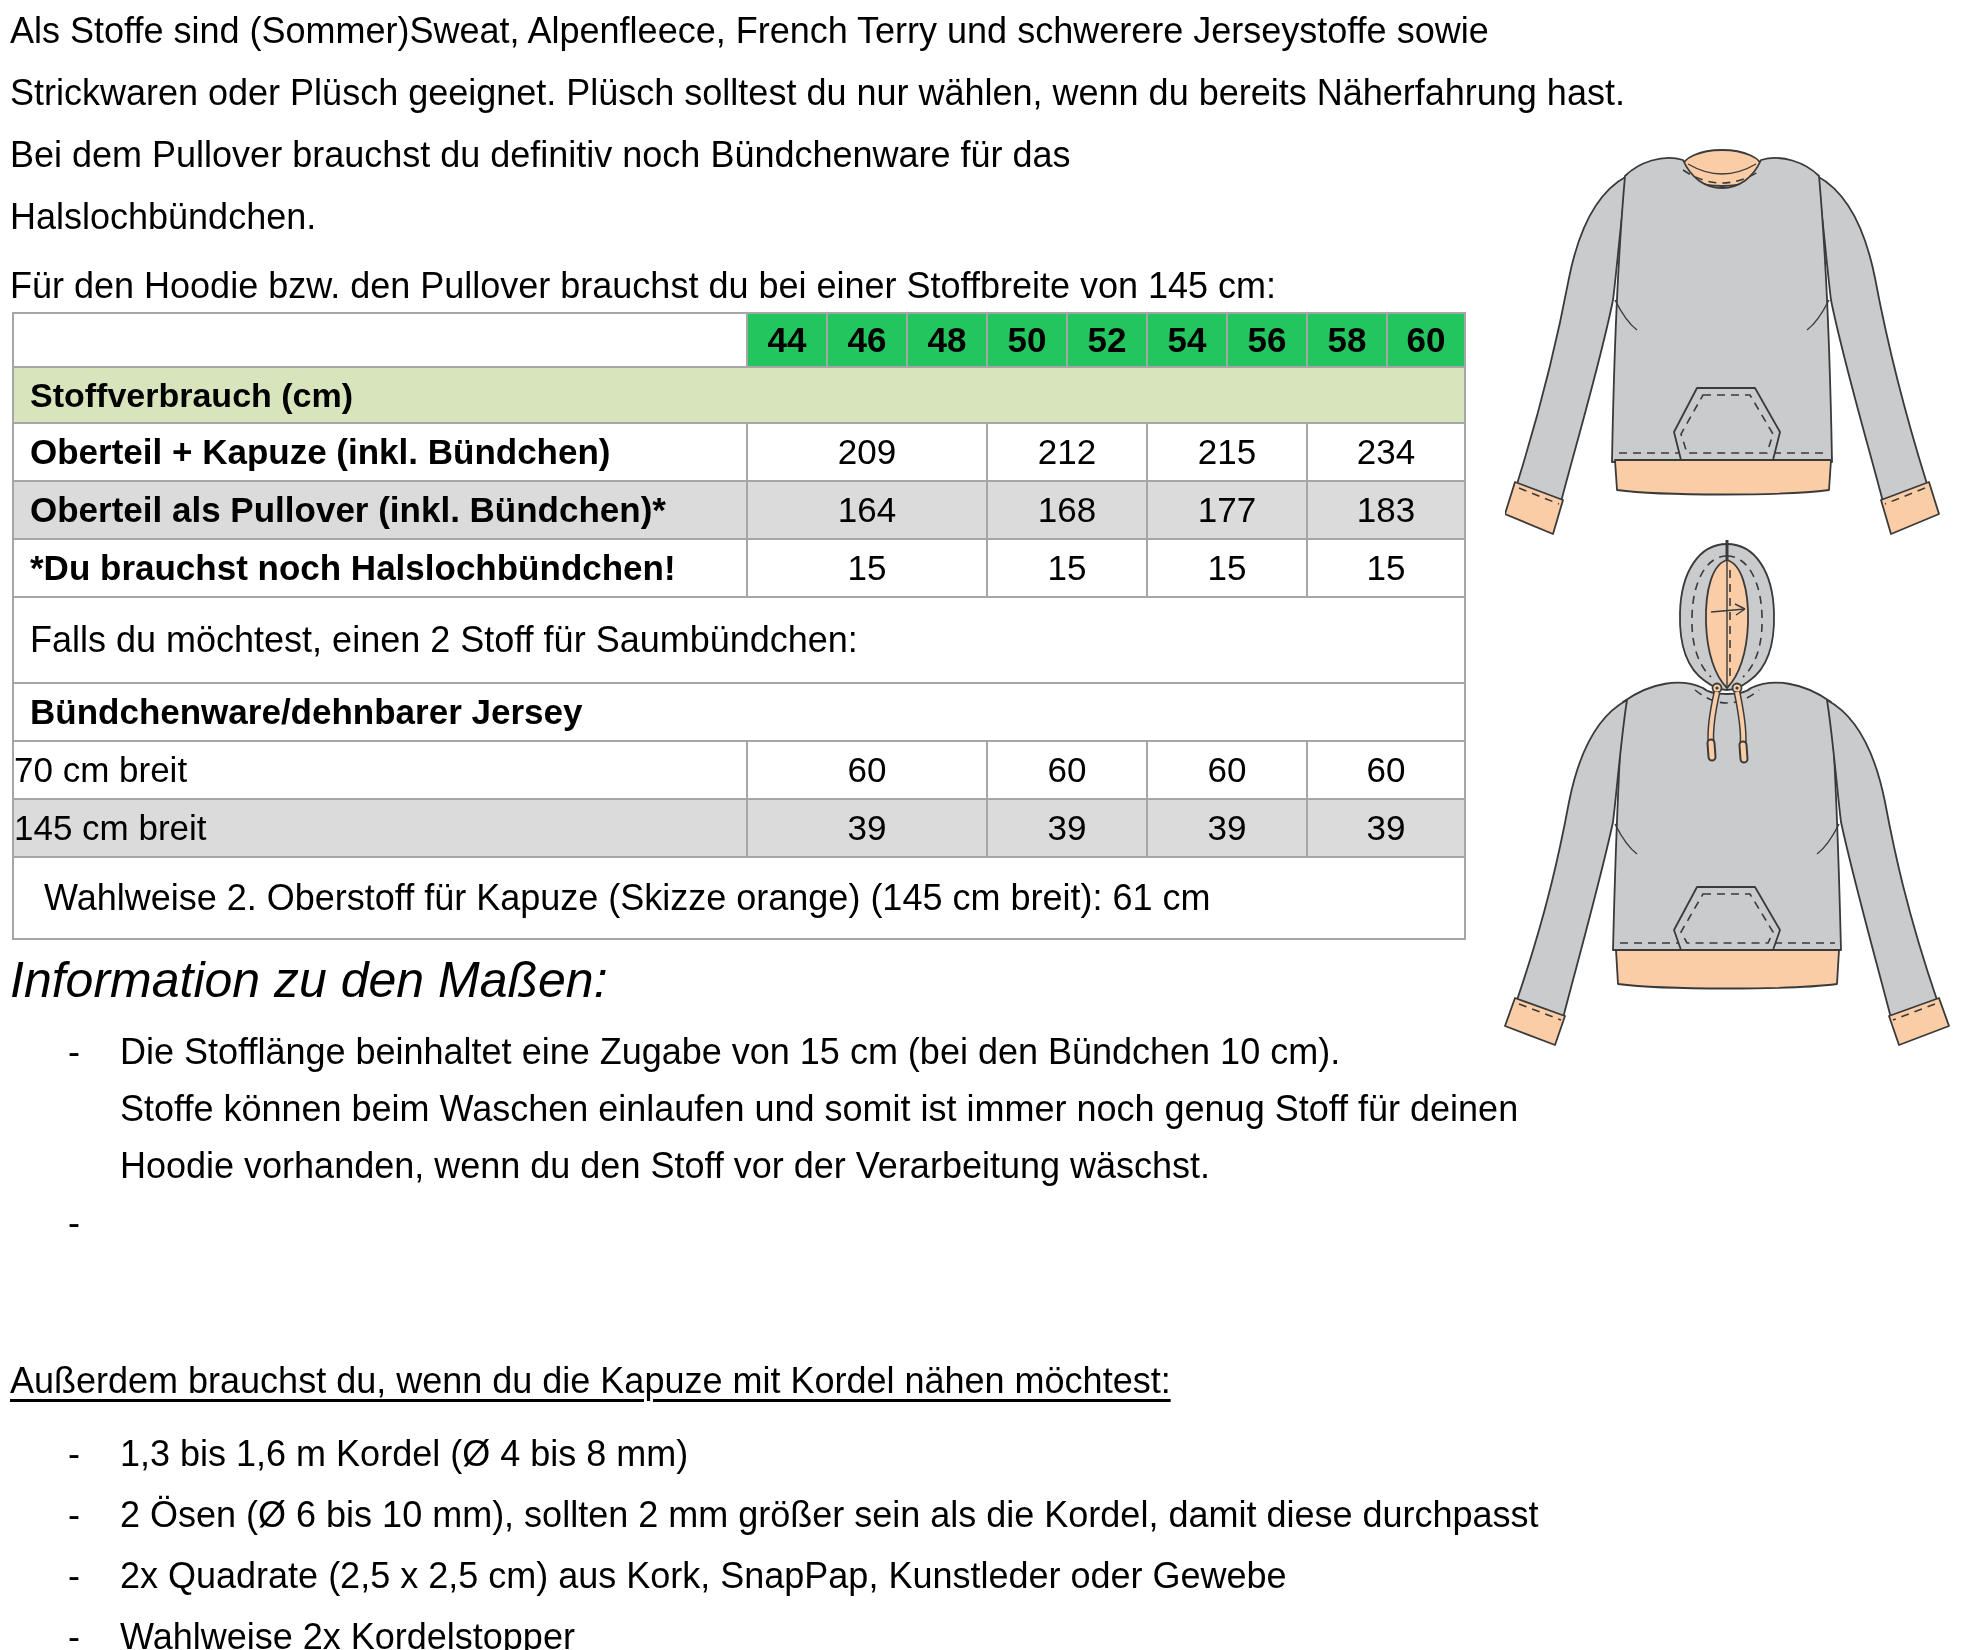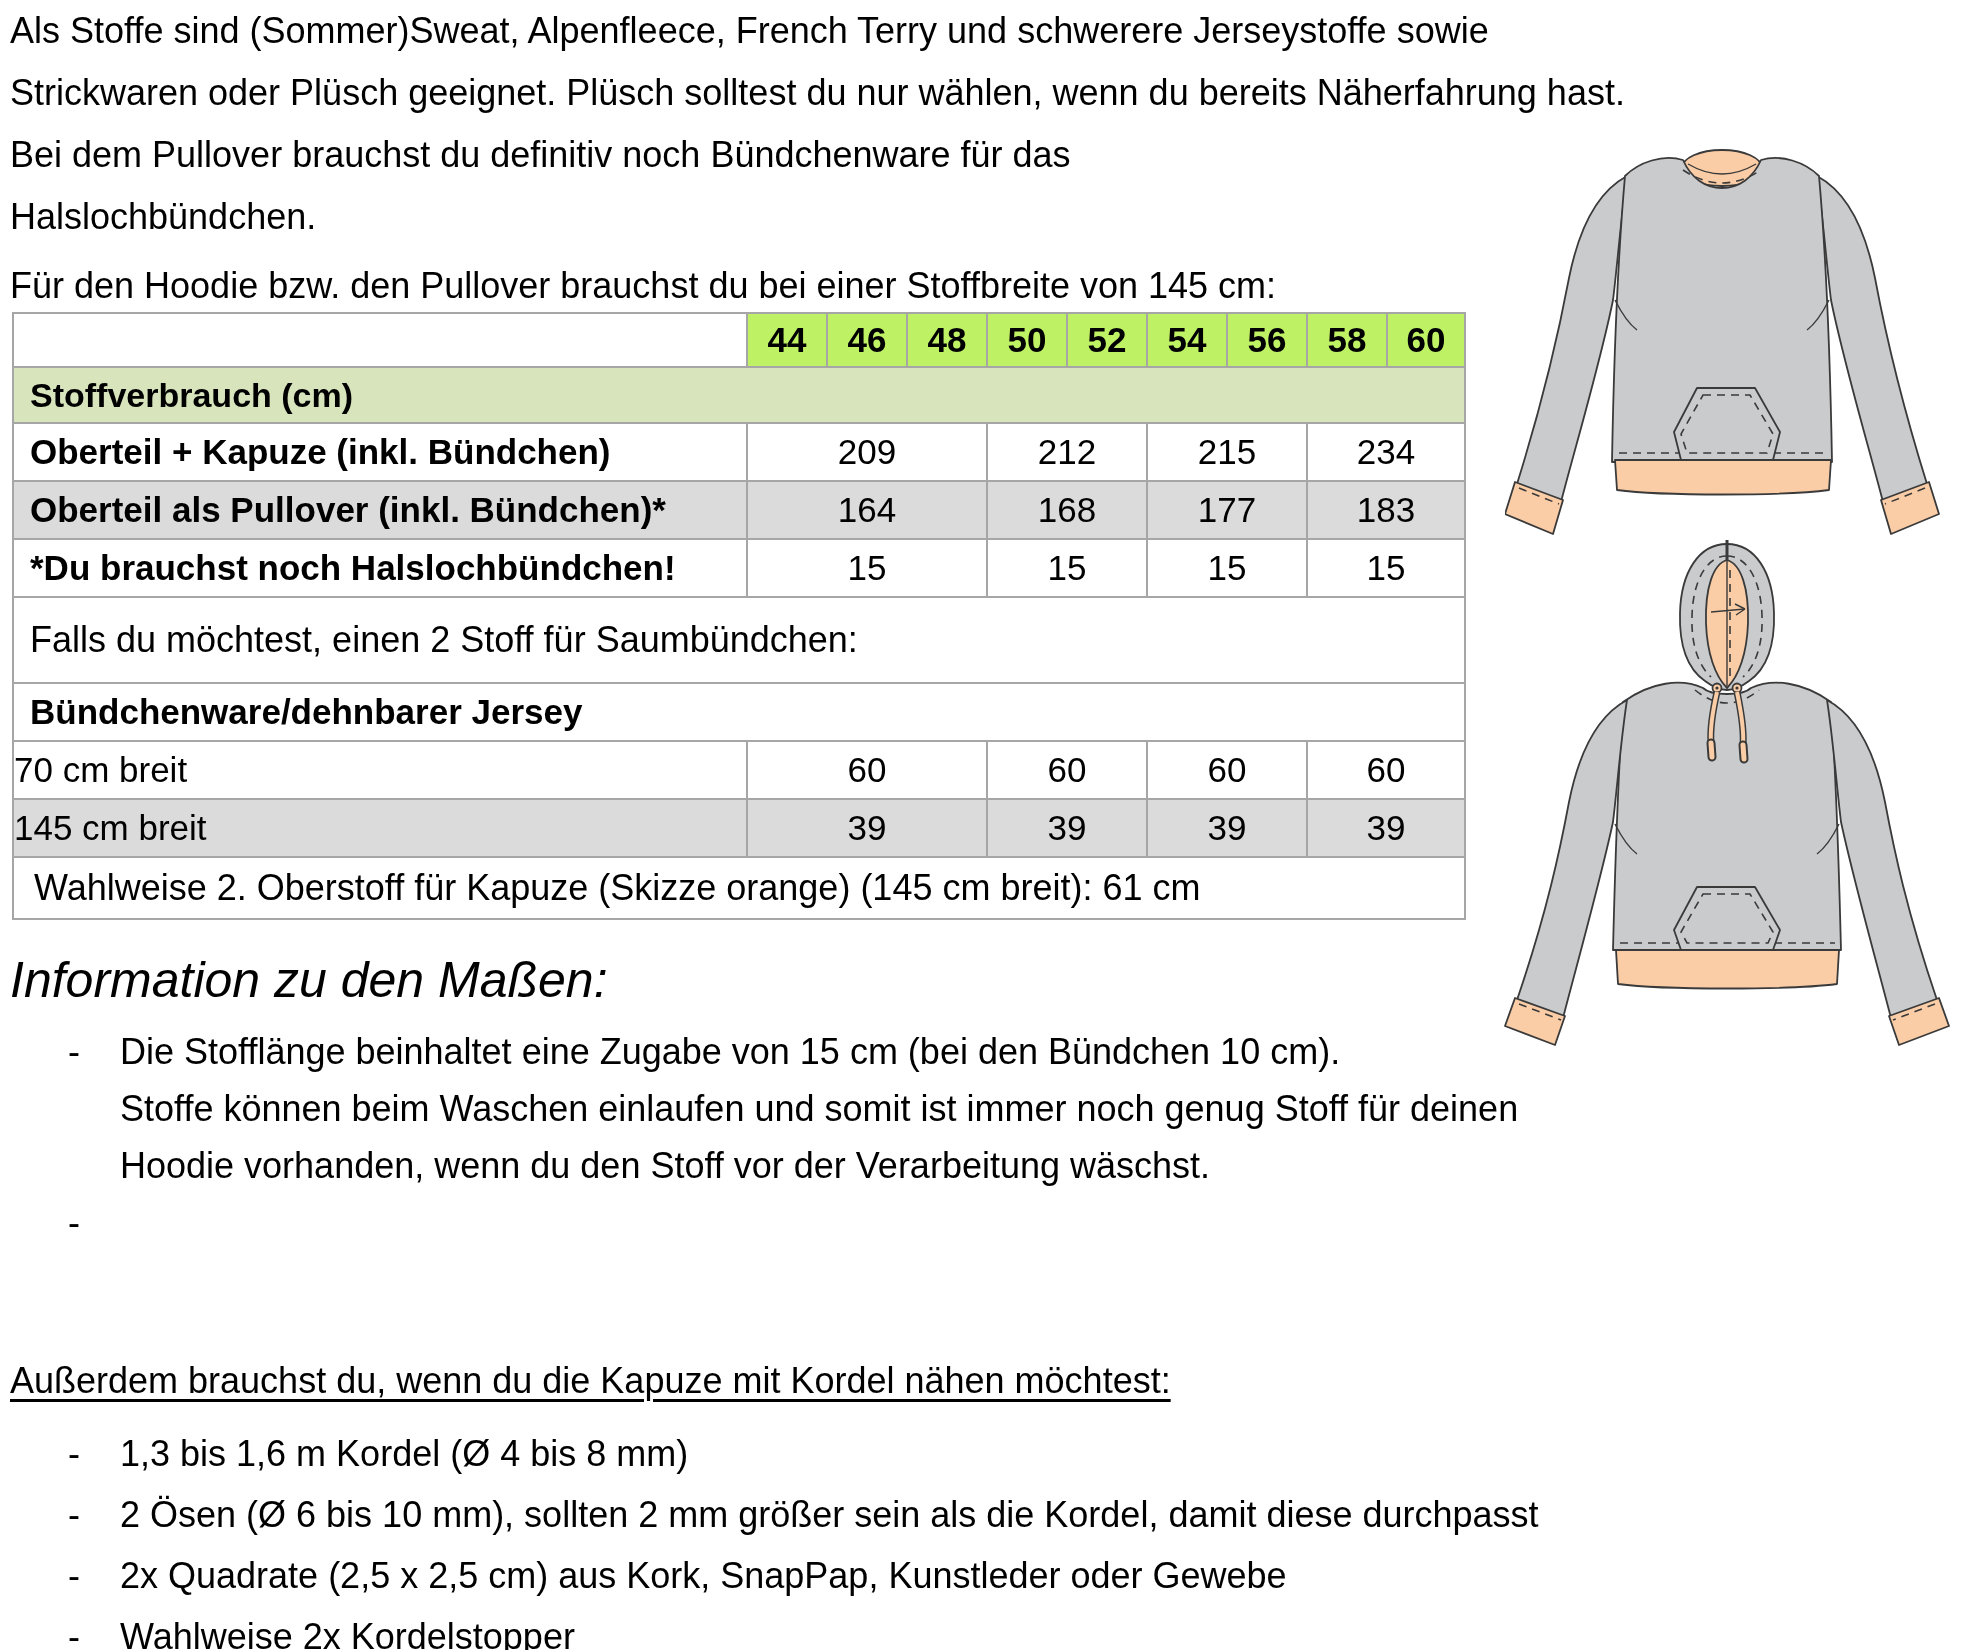--- a/index.html
+++ b/index.html
@@ -26,28 +26,28 @@
   table.fabric {
     position:absolute; left:12px; top:312px;
     width:1452px; table-layout:fixed; border-collapse:collapse;
   }
   table.fabric td {
     border:2px solid #a6a6a6; vertical-align:middle;
     font-size:35px; overflow:hidden;
   }
   td.lbl   { font-weight:bold; font-size:34px; padding-left:16px; white-space:nowrap; }
   td.val   { text-align:center; }
-  td.sz    { text-align:center; font-weight:bold; font-size:33px; background:#bef264; }
+  td.sz    { text-align:center; font-weight:bold; font-size:33px; background:#22c55e; }
   td.blank { background:#ffffff; }
   tr.h-head  td { height:54px; }
   tr.h-sec   td { height:56px; background:#d7e4bc; font-weight:bold; font-size:34px; padding-left:16px;margin-top:36px; }
   tr.h-data  td { height:58px; }
   tr.h-note  td { height:86px; font-size:36px; padding-left:16px; }
   tr.h-sub   td { height:58px; font-weight:bold; font-size:35px; padding-left:16px; }
-  tr.h-foot  td { height:62px; font-size:36px; padding-left:20px;margin-top:33px; }
+  tr.h-foot  td { height:82px; font-size:36px; padding-left:30px;margin-top:33px; }
   tr.gray td { background:#dbdbdb; }
   td.rlbl { text-align:left; padding-right:16px; font-size:36px; }
 
   
   .info-section { position:absolute; left:10px; top:955px; width:1800px; }
   .info-heading { font-style:italic; font-size:50px; line-height:50px; }
   .info-bullets { margin-top:18px; }
   .bullet { display:flex; align-items:flex-start; }
   .bullet .mark { flex:0 0 52px; margin-left:58px; }
   .info-bullets .bullet, .info-bullets .bullet .mark { font-size:36px; line-height:57px; }

